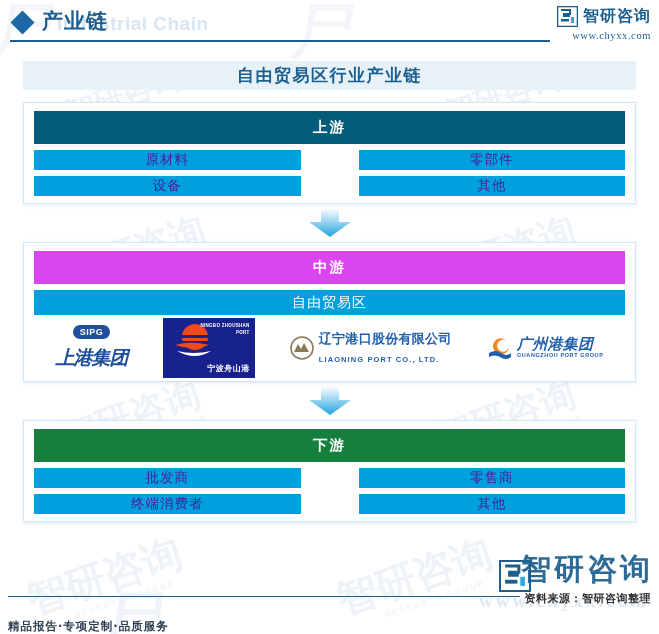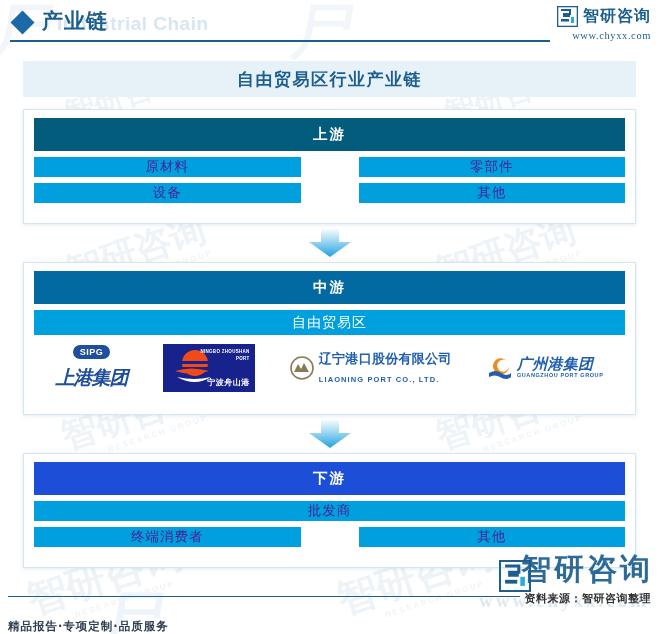--- a/index.html
+++ b/index.html
@@ -119,41 +119,41 @@
     font-family: "Liberation Serif", serif;
     letter-spacing: 0.6px;
     margin-top: 3px;
   }
 
   
   .chart-title {
     position: relative;
     z-index: 2;
     margin: 13px 23px 0 23px;
-    height: 36px;
+    height: 29px;
     background: #E7F1F8;
     display: flex;
     align-items: center;
     justify-content: center;
     font-size: 17px;
     color: #1C5E8E;
     font-weight: bold;
     letter-spacing: 1.5px;
     font-family: "DejaVu Sans", sans-serif;
   }
 
   
   .stage {
     position: relative;
     z-index: 2;
     margin: 0 23px;
     background: #ffffff;
     border: 1px solid #D3E6F3;
     box-shadow: 0 1px 4px rgba(140,175,200,0.25);
-    padding: 8px 10px 20px 10px;
+    padding: 8px 10px 7px 10px;
   }
   .stage-head {
     height: 33px;
     display: flex;
     align-items: center;
     justify-content: center;
     color: #ffffff;
     font-size: 14.5px;
     font-weight: bold;
     letter-spacing: 2px;
@@ -232,21 +232,21 @@
     font-weight: bold;
     font-style: italic;
     letter-spacing: -1px;
     font-family: "DejaVu Serif", serif;
   }
 
   
   .nb {
     background: #18228C;
     width: 92px;
-    height: 48px;
+    height: 60px;
     position: relative;
     overflow: hidden;
   }
   .nb-en {
     position: absolute;
     right: 5px;
     top: 5px;
     color: #fff;
     font-size: 4.5px;
     font-weight: bold;
@@ -452,21 +452,21 @@
         <stop offset="0%" stop-color="#ffffff"></stop>
         <stop offset="45%" stop-color="#9ED7F2"></stop>
         <stop offset="100%" stop-color="#22A3DE"></stop>
       </linearGradient>
     </defs>
     <path d="M13 0 L31 0 L31 14 L43 14 L22 29 L1 14 L13 14 Z" fill="url(#ag1)"></path>
   </svg>
 </div>
 
 <div class="stage">
-  <div class="stage-head" style="background:#0369a1;">中游</div>
+  <div class="stage-head" style="background:#d946ef;">中游</div>
   <div class="wide">自由贸易区</div>
 
   <div class="logos">
 
     <div class="logo-box">
       <div class="sipg">
         <span class="sipg-badge">SIPG</span>
         <span class="sipg-cn">上港集团</span>
       </div>
     </div>
@@ -524,23 +524,24 @@
         <stop offset="0%" stop-color="#ffffff"></stop>
         <stop offset="45%" stop-color="#9ED7F2"></stop>
         <stop offset="100%" stop-color="#22A3DE"></stop>
       </linearGradient>
     </defs>
     <path d="M13 0 L31 0 L31 14 L43 14 L22 29 L1 14 L13 14 Z" fill="url(#ag2)"></path>
   </svg>
 </div>
 
 <div class="stage">
-  <div class="stage-head" style="background:#1d4ed8;font-family:Liberation Serif, serif;">下游</div>
+  <div class="stage-head" style="background:#15803d;font-family:Liberation Serif, serif;">下游</div>
   <div class="row">
     <div class="cell">批发商</div>
+    <div class="cell">零售商</div>
   </div>
   <div class="row">
     <div class="cell">终端消费者</div>
     <div class="cell">其他</div>
   </div>
 </div>
 
 <div class="footer">
   <div class="foot-wm-url">www.chyxx.com</div>
   <div class="foot-logo-glyph">

